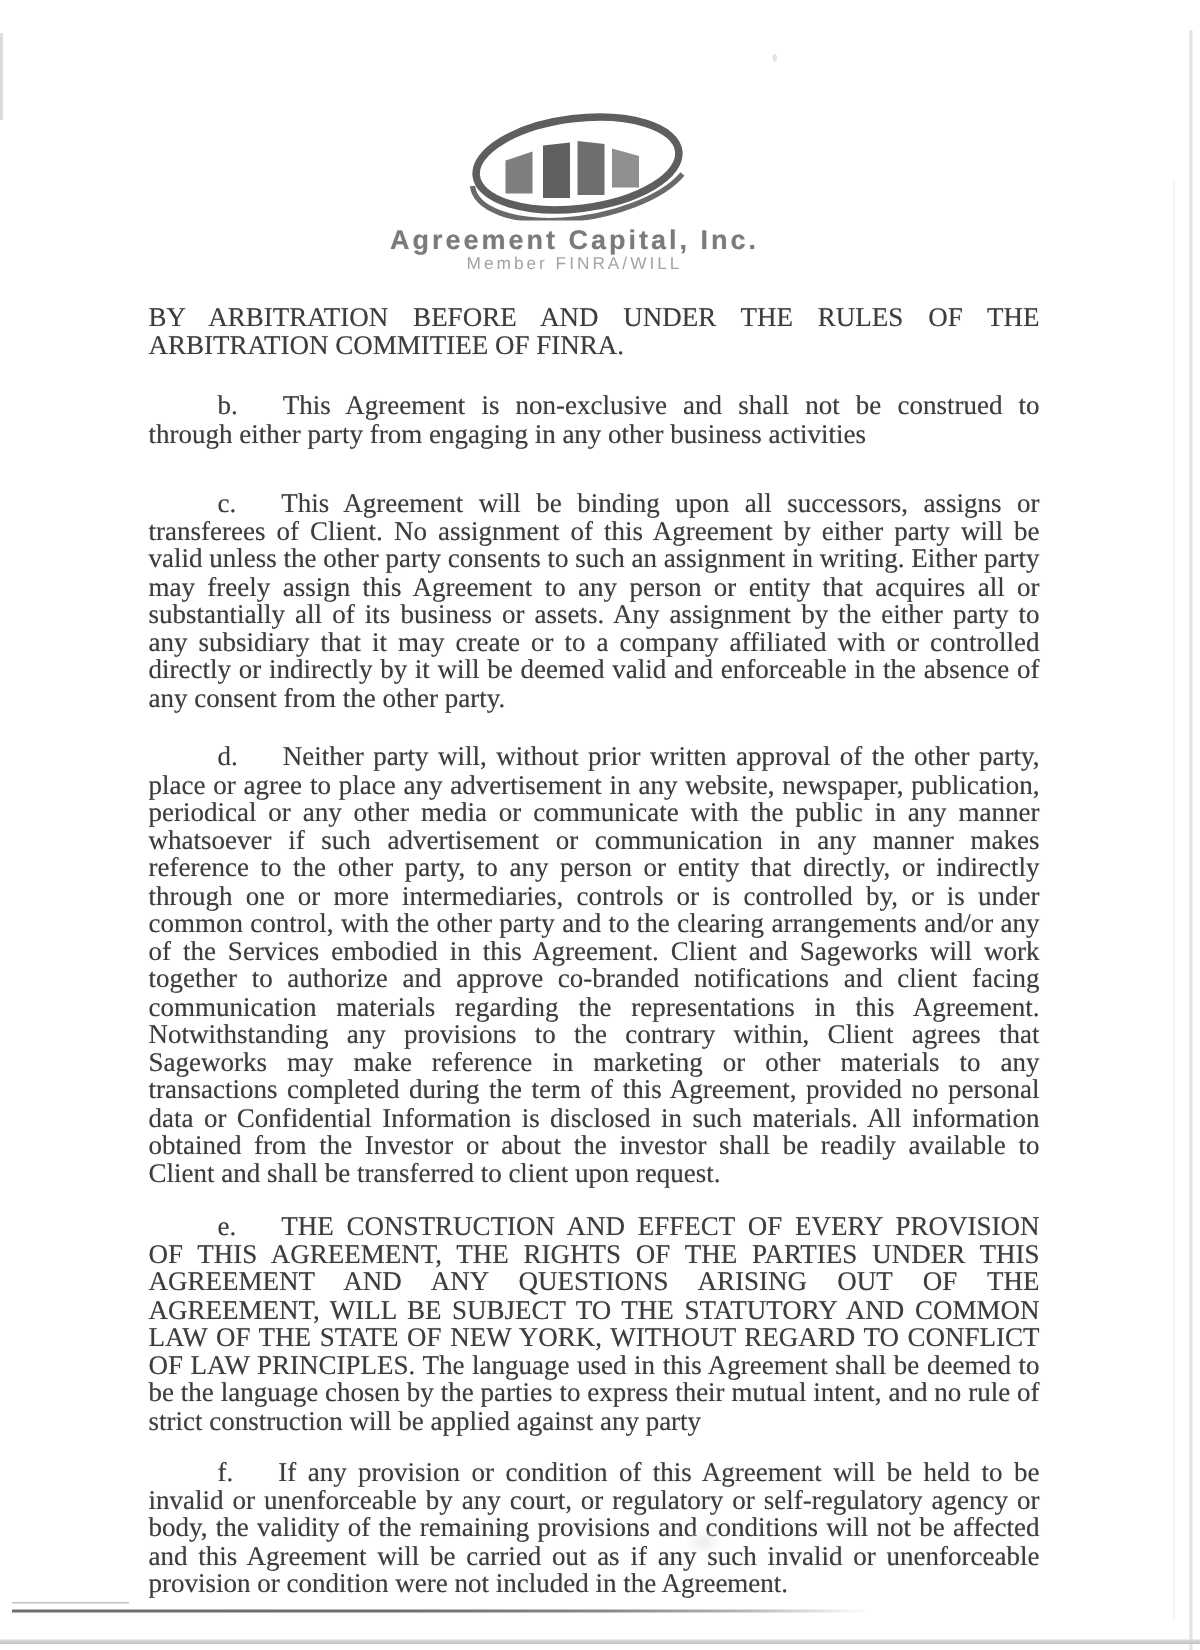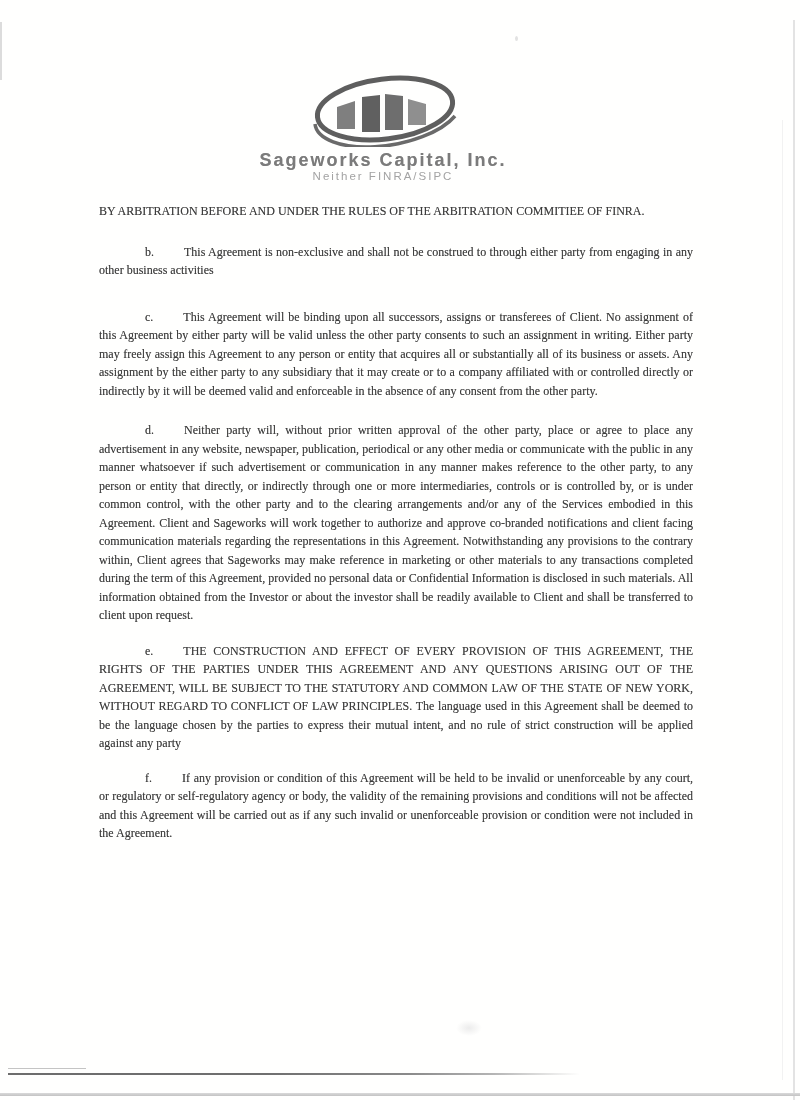--- a/index.html
+++ b/index.html
@@ -47,21 +47,21 @@
     letter-spacing: 2px;
     color: #a3a3a3;
   }
   
   .doc-body {
     position: absolute;
     left: 99px;
     top: 202px;
     width: 594px;
     color: #3d3d3d;
-    font-size: 12px;
+    font-size: 18px;
     line-height: 18.5px;
     text-shadow: 0 0 0.5px rgba(70,70,70,.55);
   }
   .doc-body p {
     margin: 0;
     text-align: justify;
   }
   .p-intro   { margin-bottom: 22px !important; }
   .p-clause  { text-indent: 46px; }
   .p-b { margin-bottom: 28px !important; }
@@ -147,22 +147,22 @@
     <g>
       <ellipse cx="85" cy="37" rx="68" ry="30" fill="none" stroke-width="5" transform="rotate(-7 85 37)" stroke="#5e5e5e"></ellipse>
       <path d="M 15 52 A 74 33 -10 0 0 155 44" fill="none" stroke-width="3.5" stroke="#6a6a6a"></path>
       <polygon points="37,35 55,29 55,57 37,57" fill="#7f7f7f"></polygon>
       <polygon points="62,25 80,23 80,60 62,60" fill="#606060"></polygon>
       <polygon points="85,22 103,24 103,58 85,58" fill="#6e6e6e"></polygon>
       <polygon points="108,27 126,32 126,53 108,53" fill="#8f8f8f"></polygon>
     </g>
   </svg>
 
-  <div class="company-name">Sageworks Capital, Inc.</div>
-  <div class="membership">Neither FINRA/SIPC</div>
+  <div class="company-name">Agreement Capital, Inc.</div>
+  <div class="membership">Member FINRA/WILL</div>
 
   <div class="doc-body">
 
     <p class="p-intro">BY ARBITRATION BEFORE AND UNDER THE RULES OF THE ARBITRATION COMMITIEE OF FINRA.</p>
 
     <p class="p-clause p-b"><span class="clause-label">b.</span><span>This Agreement is non-exclusive and shall not be construed to through either party from engaging in any other business activities</span></p>
 
     <p class="p-clause p-c"><span class="clause-label">c.</span><span>This Agreement will be binding upon all successors, assigns or transferees of Client.  No assignment of this Agreement by either party will be valid unless the other party consents to such an assignment in writing. Either party may freely assign this Agreement to any person or entity that acquires all or substantially all of its business or assets.  Any assignment by the either party to any subsidiary that it may create or to a company affiliated with or controlled directly or indirectly by it will be deemed valid and enforceable in the absence of any consent from the other party.</span></p>
 
     <p class="p-clause p-d"><span class="clause-label">d.</span><span>Neither party will, without prior written approval of the other party, place or agree to place any advertisement in any website, newspaper, publication, periodical or any other media or communicate with the public in any manner whatsoever if such advertisement or communication in any manner makes reference to the other party, to any person or entity that directly, or indirectly through one or more intermediaries, controls or is controlled by, or is under common control, with the other party and to the clearing arrangements and/or any of the Services embodied in this Agreement.  Client and Sageworks will work together to authorize and approve co-branded notifications and client facing communication materials regarding the representations in this Agreement.  Notwithstanding any provisions to the contrary within, Client agrees that Sageworks may make reference in marketing or other materials to any transactions completed during the term of this Agreement, provided no personal data or Confidential Information is disclosed in such materials. All information obtained from the Investor or about the investor shall be readily available to Client and shall be transferred to client upon request.</span></p>

